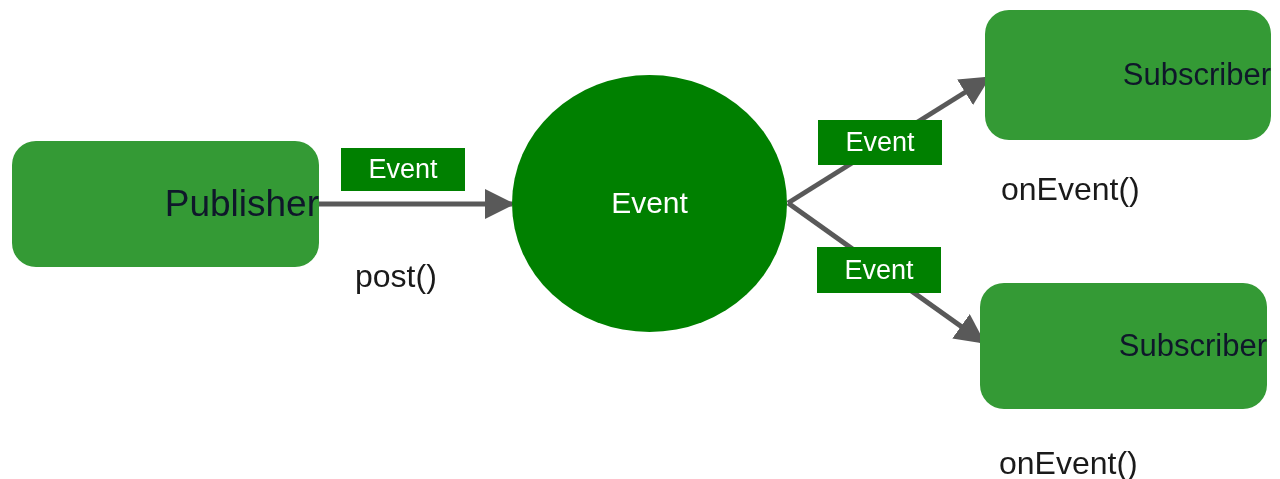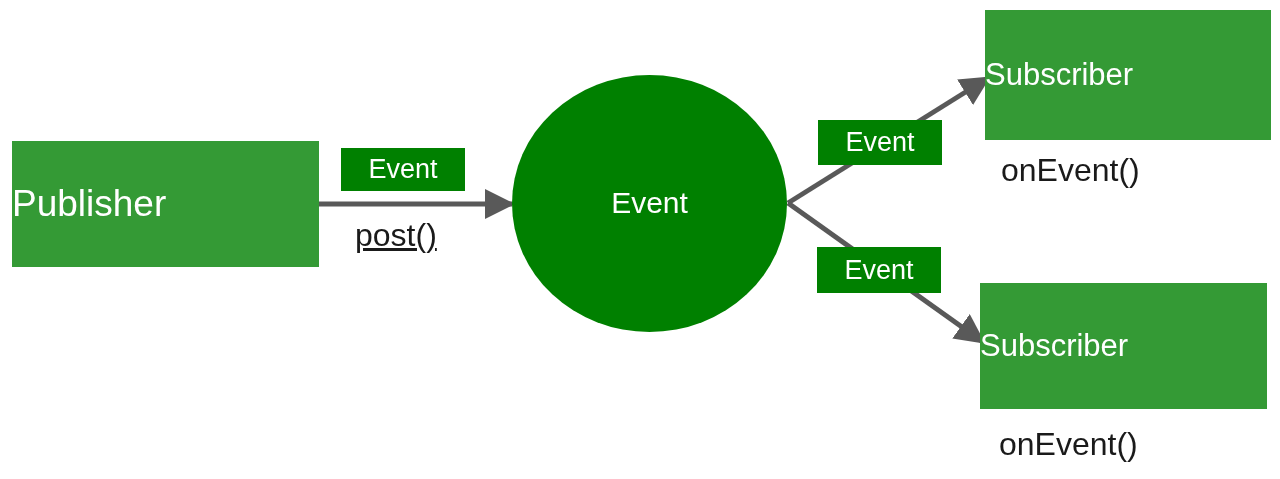--- a/index.html
+++ b/index.html
@@ -16,25 +16,26 @@
   #canvas {
     position: relative;
     width: 1280px;
     height: 479px;
     background: #ffffff;
   }
   .node-box {
     position: absolute;
     display: flex;
     align-items: center;
-    justify-content: flex-start;
+    justify-content: flex-end;
     box-sizing: border-box;
-    color: #ffffff;
+    color: #0f172a;
     font-family: "Liberation Sans", sans-serif;
     font-weight: 400;
+    border-radius: 24px;
   }
   .publisher-box {
     left: 12px;
     top: 141px;
     width: 307px;
     height: 126px;
     background: #349A35;
     font-size: 37px;
   }
   .subscriber-box-1 {
@@ -81,22 +82,23 @@
   }
   .event-chip-1 { left: 341px; top: 148px; width: 124px; height: 43px; }
   .event-chip-2 { left: 818px; top: 120px; width: 124px; height: 45px; }
   .event-chip-3 { left: 817px; top: 247px; width: 124px; height: 46px; }
   .plain-label {
     position: absolute;
     color: #1a1a1a;
     font-size: 32px;
     font-family: "Liberation Sans", sans-serif;
     white-space: nowrap;
+    margin-top: 19px;
   }
-  .label-post    { left: 355px; top: 217px; text-decoration: underline; }
+  .label-post    { left: 355px; top: 239px; }
   .label-onevent-1 { left: 1001px; top: 152px; }
   .label-onevent-2 { left: 999px; top: 426px; }
   #edges {
     position: absolute;
     left: 0;
     top: 0;
     width: 1280px;
     height: 479px;
     pointer-events: none;
   }

